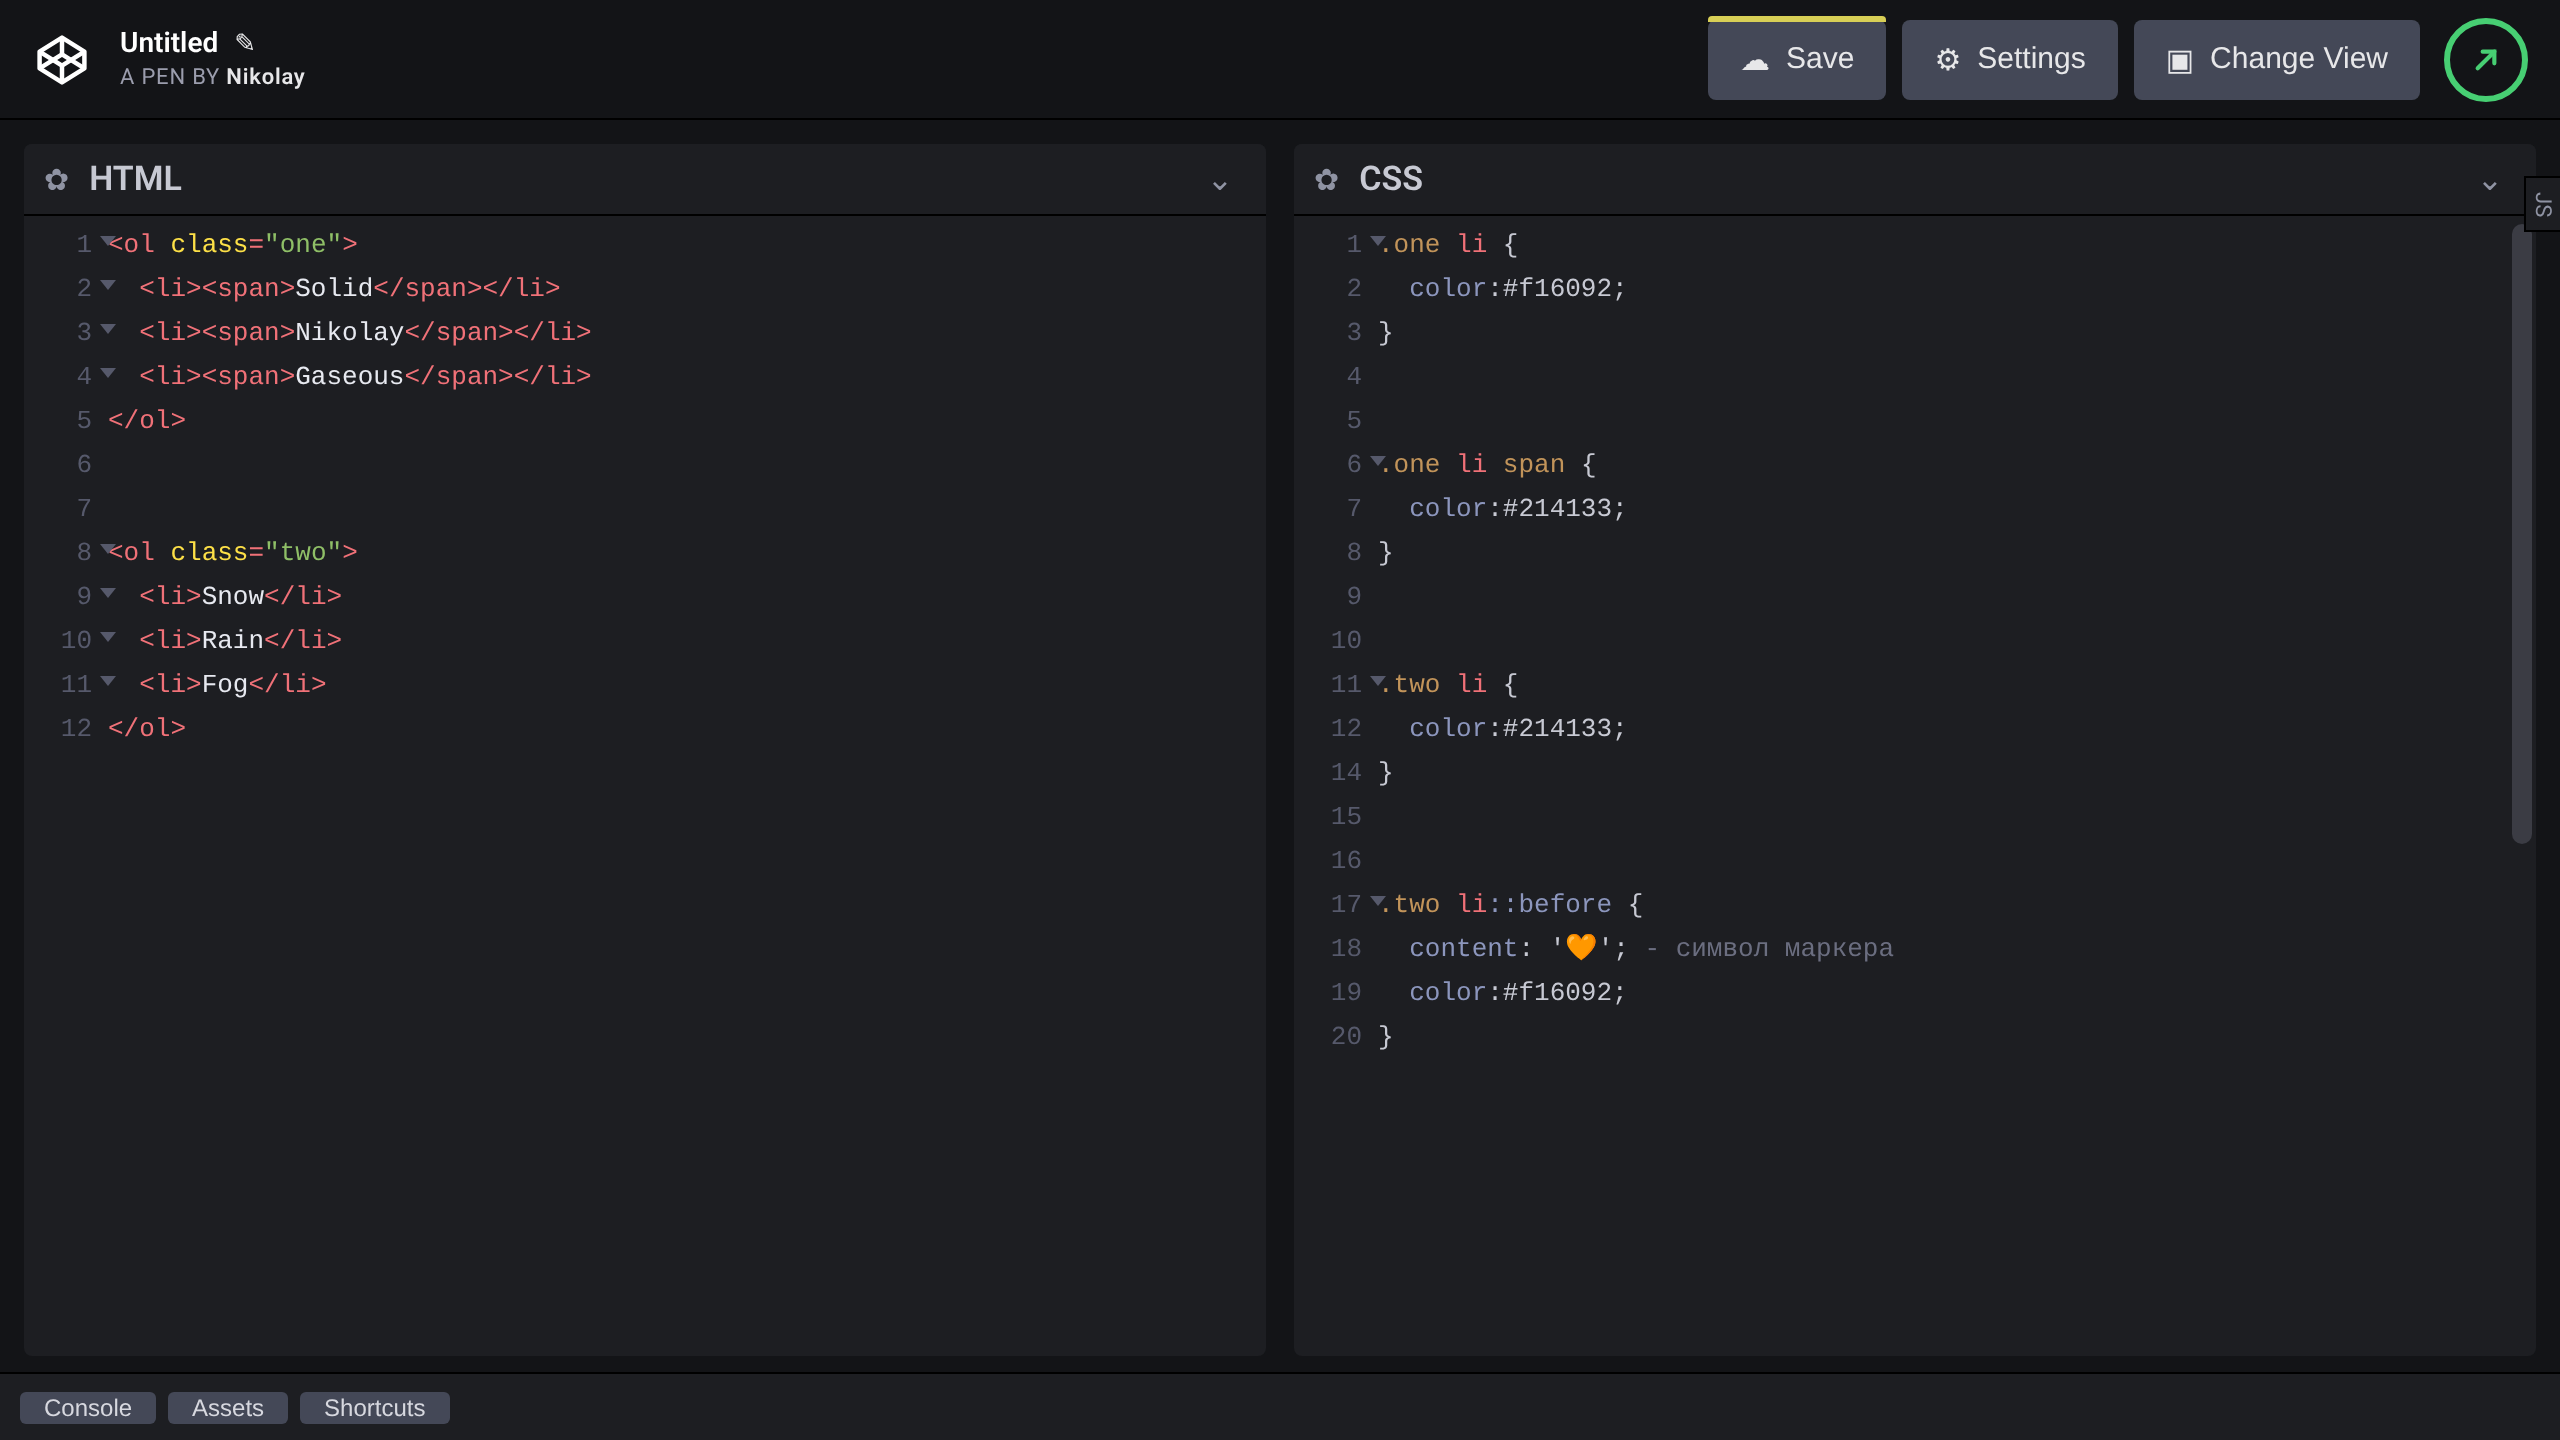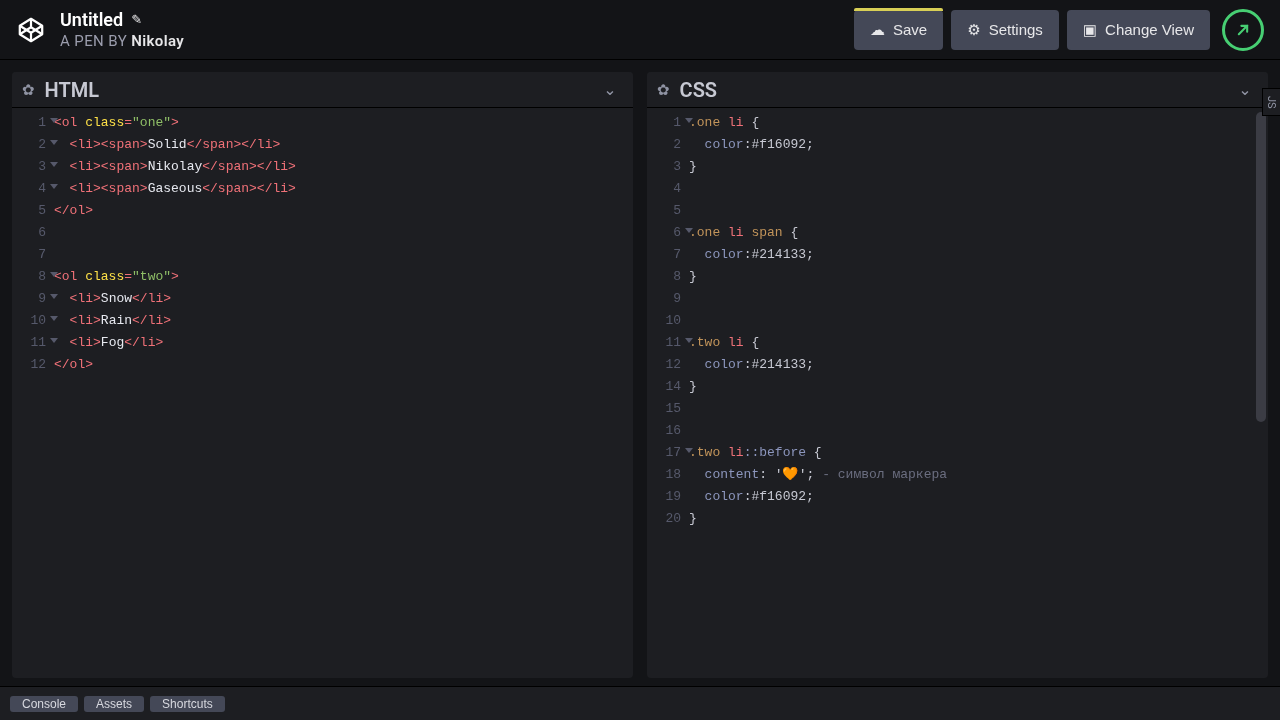--- a/index.html
+++ b/index.html
@@ -4,36 +4,36 @@
 <style>
   * { box-sizing: border-box; margin: 0; padding: 0; }
   html, body { width: 1280px; height: 720px; overflow: hidden; font-family: -apple-system, BlinkMacSystemFont, "Segoe UI", Roboto, sans-serif; }
   body { background: #131417; color: #c7c9d3; display: flex; flex-direction: column; }
 
   
   .header { height: 60px; background: #131417; display: flex; align-items: center; padding: 0 16px; border-bottom: 1px solid #000; }
   .logo { width: 30px; height: 30px; display:flex; align-items:center; justify-content:center; }
   .title-block { margin-left: 14px; display:flex; flex-direction:column; }
   .title-row { display:flex; align-items:center; gap:8px; }
-  .title { color:#fff; font-size:18px; font-weight:600; }
+  .title { color:#fff; font-size:14px; font-weight:600; }
   .edit-icon { color:#e7e7e9; font-size:13px; cursor:pointer; }
-  .subtitle { font-size:15px; color:#9b9dad; letter-spacing:.4px; margin-top:2px; }
+  .subtitle { font-size:11px; color:#9b9dad; letter-spacing:.4px; margin-top:2px; }
   .subtitle a { color:#e7e7e9; font-weight:600; text-decoration:none; }
   .header-spacer { flex:1; }
   .btn { background:#444857; color:#e7e7e9; border:none; height:40px; padding:0 16px; border-radius:4px; font-size:15px; font-weight:500; display:flex; align-items:center; gap:8px; cursor:pointer; margin-left:8px; }
   .btn.save { position:relative; }
   .btn.save::before { content:""; position:absolute; top:-2px; left:0; right:0; height:3px; background:#d8cf56; border-radius:2px 2px 0 0; }
   .avatar-ring { width:42px; height:42px; border-radius:50%; border:3px solid #47cf73; margin-left:12px; display:flex; align-items:center; justify-content:center; cursor:pointer; }
 
   
   .panels { flex:1; display:flex; gap:14px; padding:12px 12px 8px 12px; background:#131417; }
   .panel { flex:1; background:#1d1e22; border-radius:4px; display:flex; flex-direction:column; overflow:hidden; }
   .panel-head { height:36px; background:#1d1e22; display:flex; align-items:center; padding:0 10px; border-bottom:1px solid #000; }
   .panel-gear { color:#8f93a3; font-size:15px; cursor:pointer; }
-  .panel-title { color:#c7c9d3; font-size:20px; font-weight:600; margin-left:10px; }
+  .panel-title { color:#c7c9d3; font-size:17px; font-weight:600; margin-left:10px; }
   .panel-head-spacer { flex:1; }
   .panel-chevron { color:#8f93a3; cursor:pointer; width:26px; height:26px; display:flex; align-items:center; justify-content:center; }
   .code-body { flex:1; position:relative; overflow:hidden; }
   .code { font-family: "SFMono-Regular", Consolas, "Liberation Mono", Menlo, monospace; font-size:13px; line-height:22px; padding:4px 0; }
   .line { display:flex; }
   .gutter { width:42px; text-align:right; padding-right:8px; color:#56596b; user-select:none; position:relative; }
   .fold { position:absolute; right:-4px; top:6px; width:0; height:0; border-left:4px solid transparent; border-right:4px solid transparent; border-top:5px solid #56596b; }
   .src { flex:1; white-space:pre; color:#c7c9d3; }
   .scroll-thumb { position:absolute; top:4px; right:2px; width:10px; height:310px; background:#3b3c44; border-radius:5px; }
 

